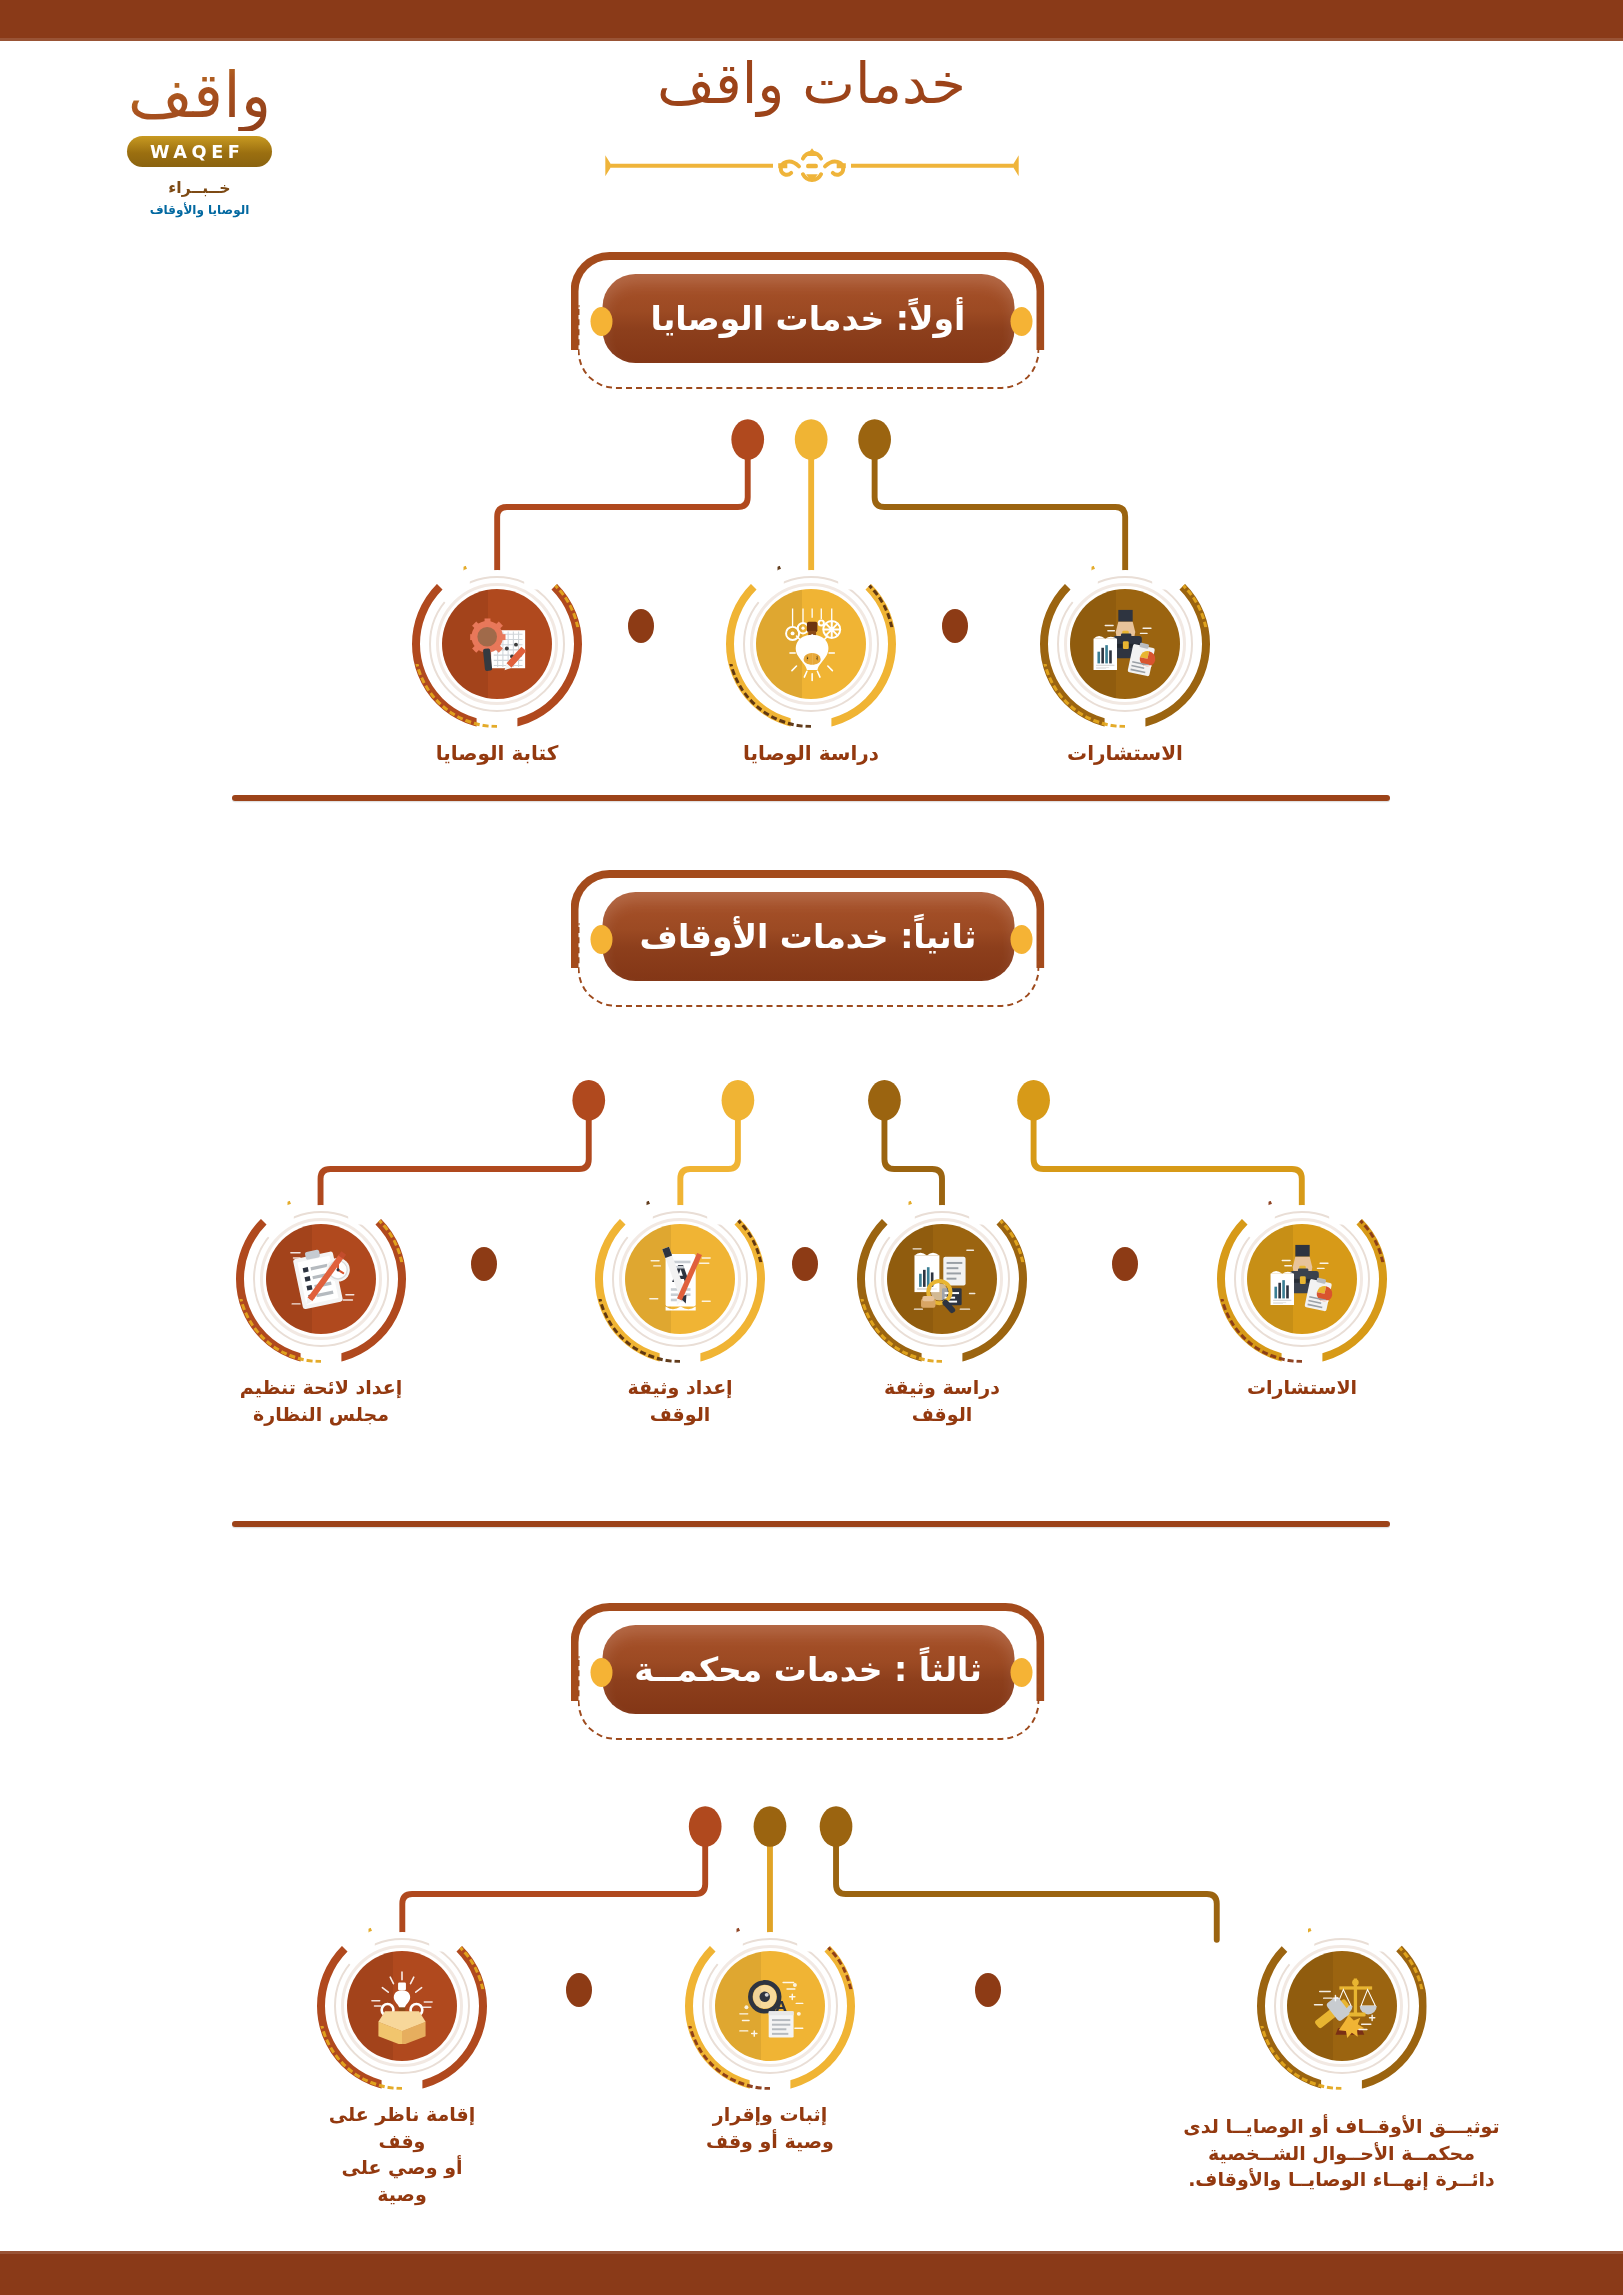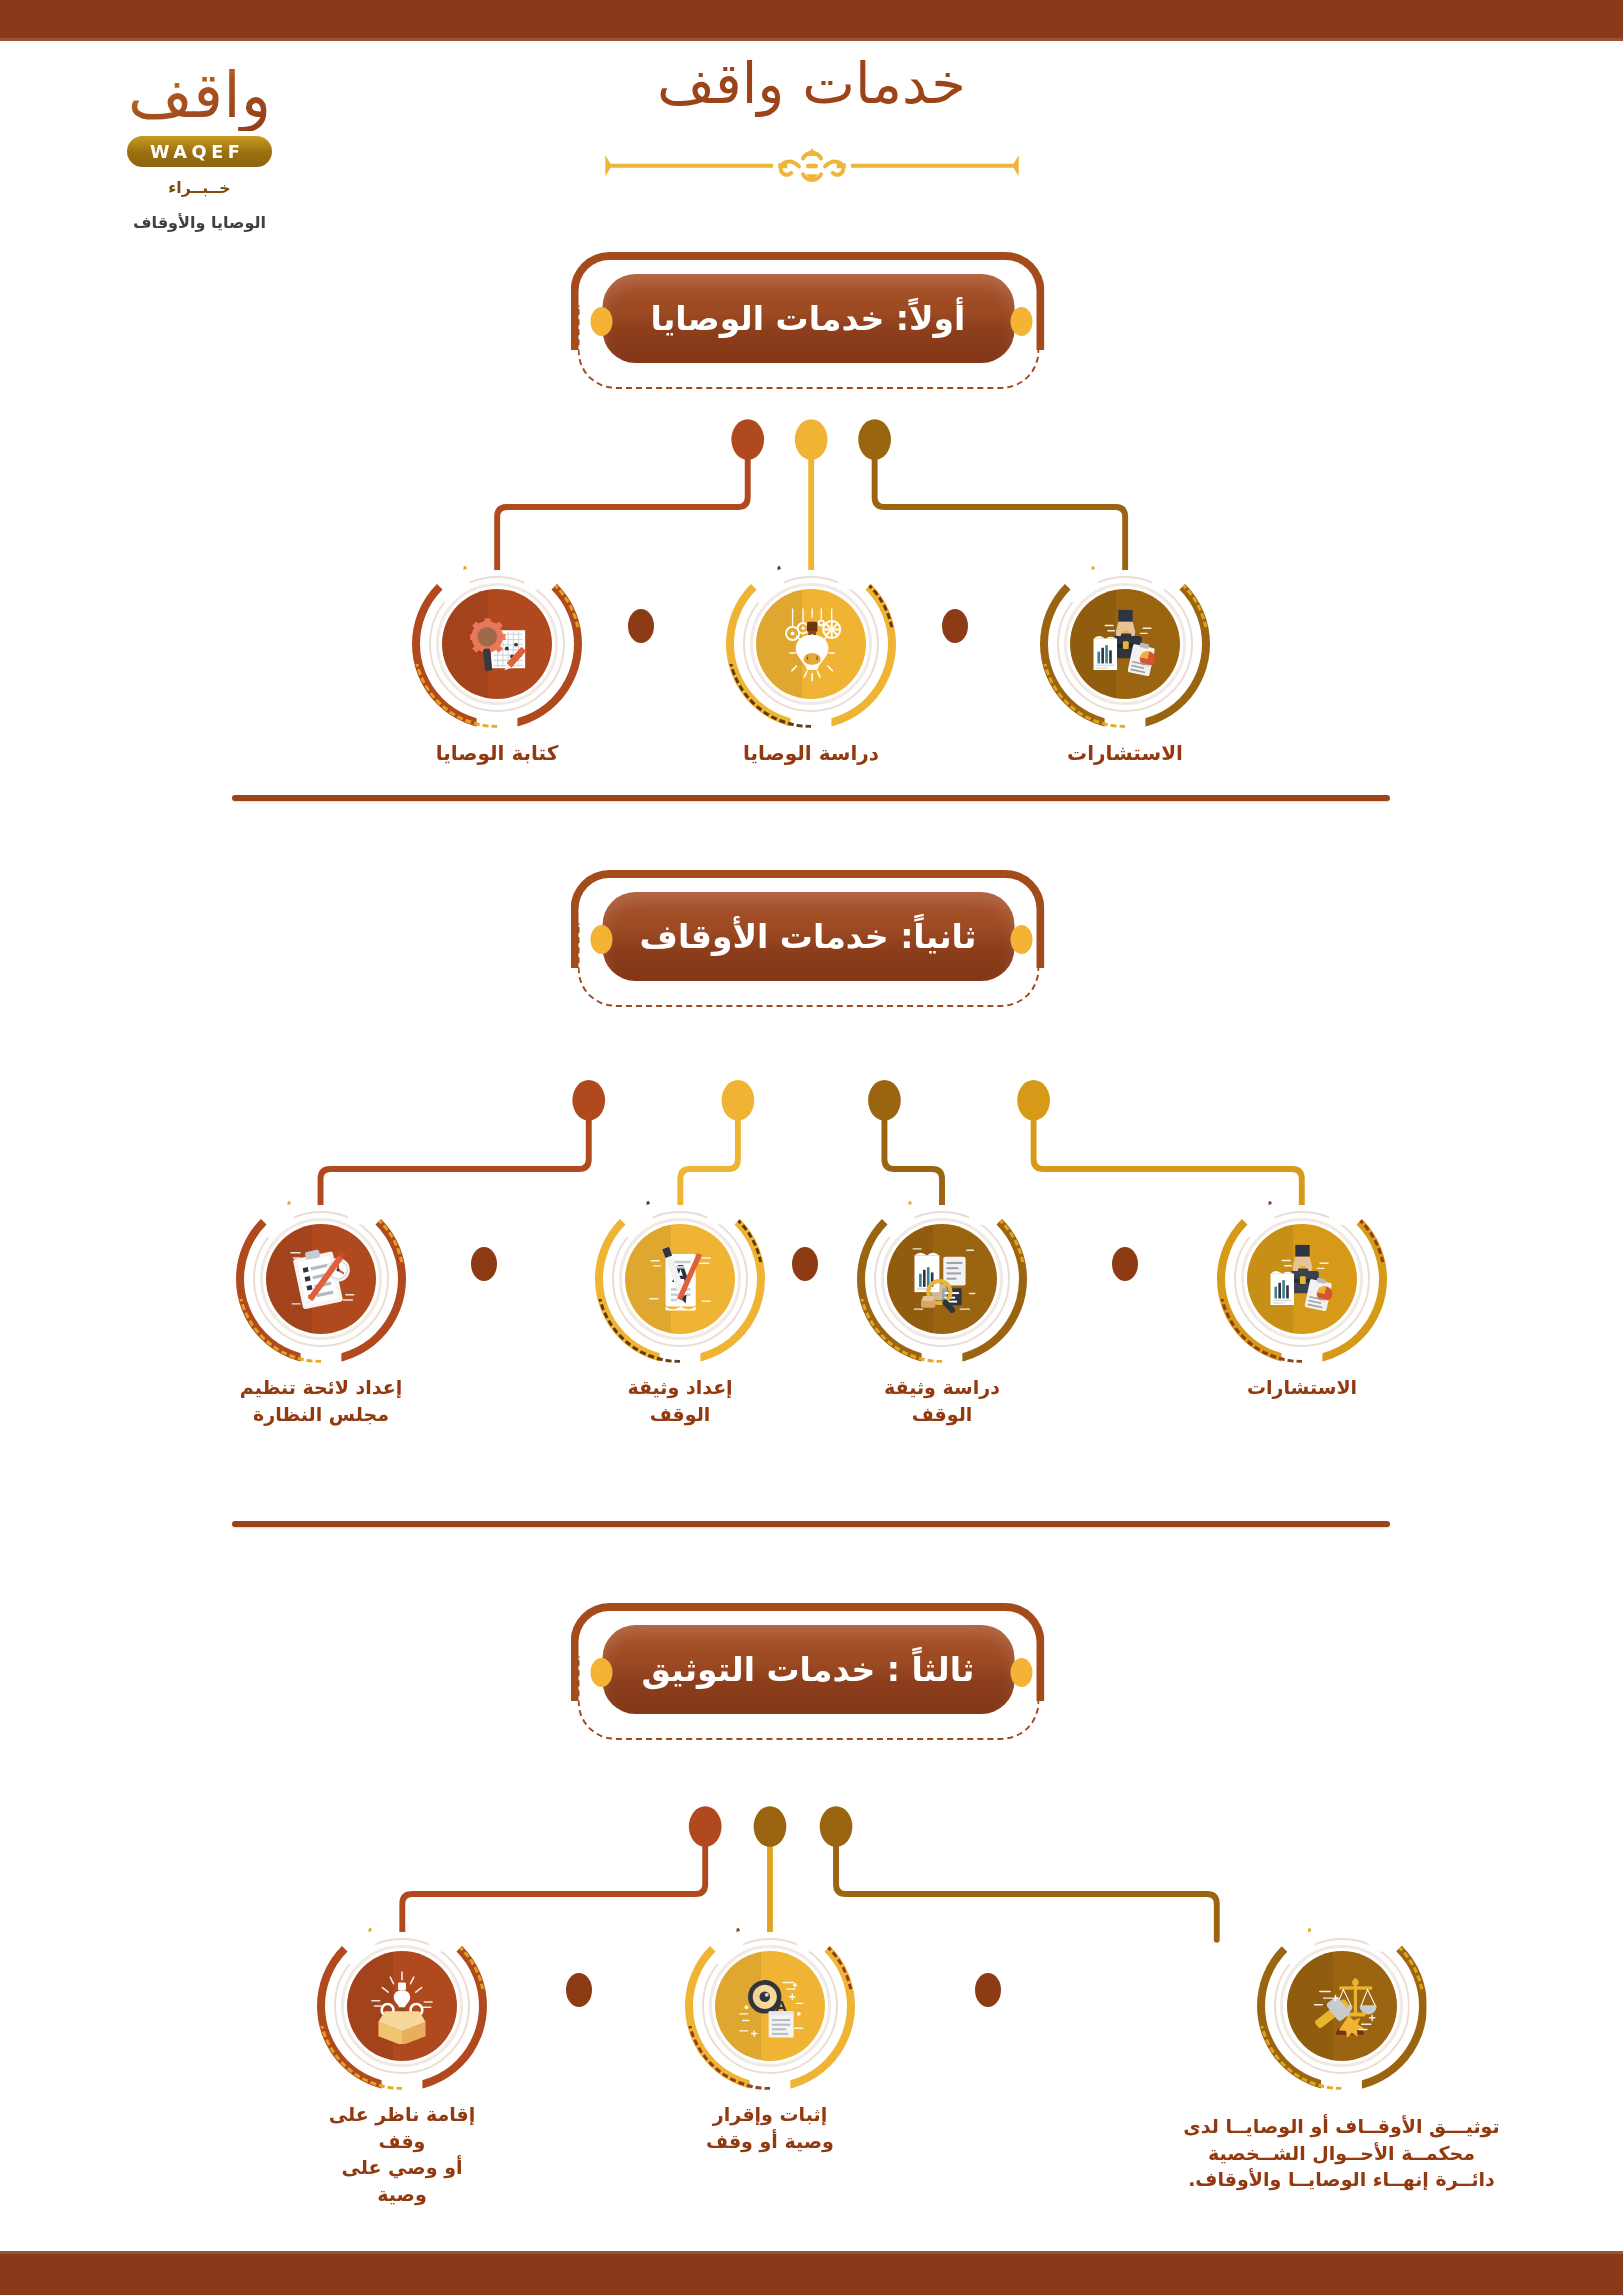--- a/index.html
+++ b/index.html
@@ -35,21 +35,21 @@
     padding-bottom:2.6px;
   }
   .logo-pill {
     margin:5.2px auto 0; width:145px; height:31px; border-radius:15.7px;
     background:linear-gradient(180deg,#c89a21 0%,#9b6f10 55%,#8a6310 100%);
     color:#fff; font-size:17.7px; font-weight:bold; letter-spacing:4.6px;
     display:flex; align-items:center; justify-content:center;
     text-indent:4.6px;
   }
   .logo-sub1 { margin-top:11px; font-size:15.7px; font-weight:bold; color:#7d4a14; letter-spacing:3.3px; }
-  .logo-sub2 { margin-top:16px; font-size:16px; font-weight:bold; color:#404040; }
+  .logo-sub2 { margin-top:6px; font-size:12px; font-weight:bold; color:#0369a1; }
 
   
   .page-title {
     position:absolute; left:0; top:51px; width:1623px; text-align:center;
     font-size:56px; font-weight:normal; color:#9c4319;
   }
   .title-orn {
     position:absolute; left:50%; top:143px; transform:translateX(-50%);
     width:419px; height:39px;
   }
@@ -559,21 +559,21 @@
 
 <div class="sep-dot" style="left:471px; top:1247px;"></div>
 <div class="sep-dot" style="left:792px; top:1247px;"></div>
 <div class="sep-dot" style="left:1112px; top:1247px;"></div>
 
 <div class="divider" style="top:1521px;"></div>
 
 <div class="banner-wrap" style="top:1600px;">
   <div class="banner-outline"></div>
   <div class="banner-dash"></div>
-  <div class="banner-pill">ثالثاً : خدمات التوثيق</div>
+  <div class="banner-pill">ثالثاً : خدمات محكمــة</div>
   <div class="banner-dot l"></div>
   <div class="banner-dot r"></div>
 </div>
 
 <svg class="conn-svg" width="1623" height="2159" style="top:0" viewBox="0 0 2481 3300">
   <g fill="none" stroke-width="9" stroke-linecap="round">
     <path d="M1078 2800 L1078 2880 Q1078 2895 1063 2895 L630 2895 Q615 2895 615 2910 L615 2965" stroke="#b0491e"></path>
     <path d="M1177 2800 L1177 2965" stroke="#e0a326"></path>
     <path d="M1278 2800 L1278 2880 Q1278 2895 1293 2895 L1845 2895 Q1860 2895 1860 2910 L1860 2965" stroke="#9b6410"></path>
   </g>

